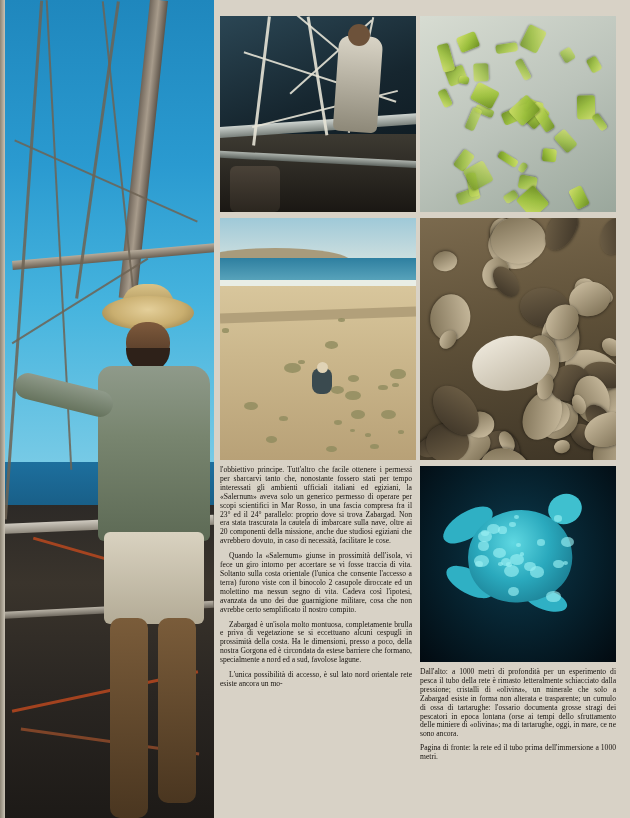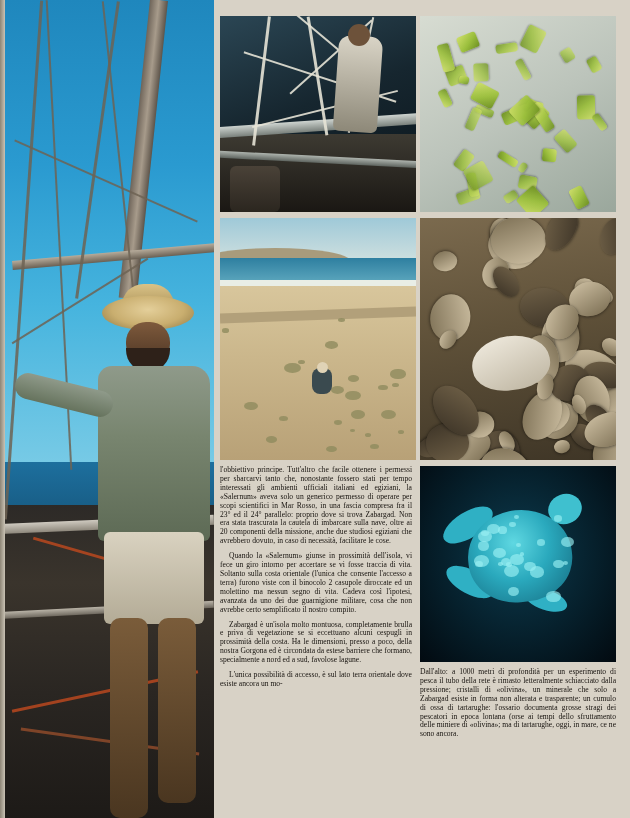--- a/index.html
+++ b/index.html
@@ -399,20 +399,21 @@
         <div class="tt-spot" style="width: 6.06274px; height: 4.85019px; left: 86.032px; top: 96.4235px;"></div>
         <div class="tt-spot" style="width: 14.5811px; height: 11.6649px; left: 54.1313px; top: 89.0098px;"></div>
         <div class="tt-spot" style="width: 4.74064px; height: 3.79251px; left: 96.1288px; top: 76.7349px;"></div>
       </div>
   </div>
 
   <div class="col-left">
     <p class="first">l'obbiettivo principe. Tutt'altro che facile ottenere i permessi per sbarcarvi tanto che, nonostante fossero stati per tempo interessati gli ambienti ufficiali italiani ed egiziani, la «Salernum» aveva solo un generico permesso di operare per scopi scientifici in Mar Rosso, in una fascia compresa fra il 23° ed il 24° parallelo: proprio dove si trova Zabargad. Non era stata trascurata la cautela di imbarcare sulla nave, oltre ai 20 componenti della missione, anche due studiosi egiziani che avrebbero dovuto, in caso di necessità, facilitare le cose.</p>
     <p>Quando la «Salernum» giunse in prossimità dell'isola, vi fece un giro intorno per accertare se vi fosse traccia di vita. Soltanto sulla costa orientale (l'unica che consente l'accesso a terra) furono viste con il binocolo 2 casupole diroccate ed un molettino ma nessun segno di vita. Cadeva così l'ipotesi, avanzata da uno dei due guarnigione militare, cosa che non avrebbe certo semplificato il nostro compito.</p>
     <p>Zabargad è un'isola molto montuosa, completamente brulla e priva di vegetazione se si eccettuano alcuni cespugli in prossimità della costa. Ha le dimensioni, presso a poco, della nostra Gorgona ed è circondata da estese barriere che formano, specialmente a nord ed a sud, favolose lagune.</p>
-    <p>L'unica possibilità di accesso, è sul lato terra orientale dove esiste ancora un mo-</p>
+    <p>L'unica possibilità di accesso, è sul lato nord orientale rete esiste ancora un mo-</p>
   </div>
 
   <div class="col-right">
     <p>Dall'alto: a 1000 metri di profondità per un esperimento di pesca il tubo della rete è rimasto letteralmente schiacciato dalla pressione; cristalli di «olivina», un minerale che solo a Zabargad esiste in forma non alterata e trasparente; un cumulo di ossa di tartarughe: l'ossario documenta grosse stragi dei pescatori in epoca lontana (orse ai tempi dello sfruttamento delle miniere di «olivina»; ma di tartarughe, oggi, in mare, ce ne sono ancora.</p>
+    <p>Pagina di fronte: la rete ed il tubo prima dell'immersione a 1000 metri.</p>
   </div>
 
 </div>
 
 </body></html>

